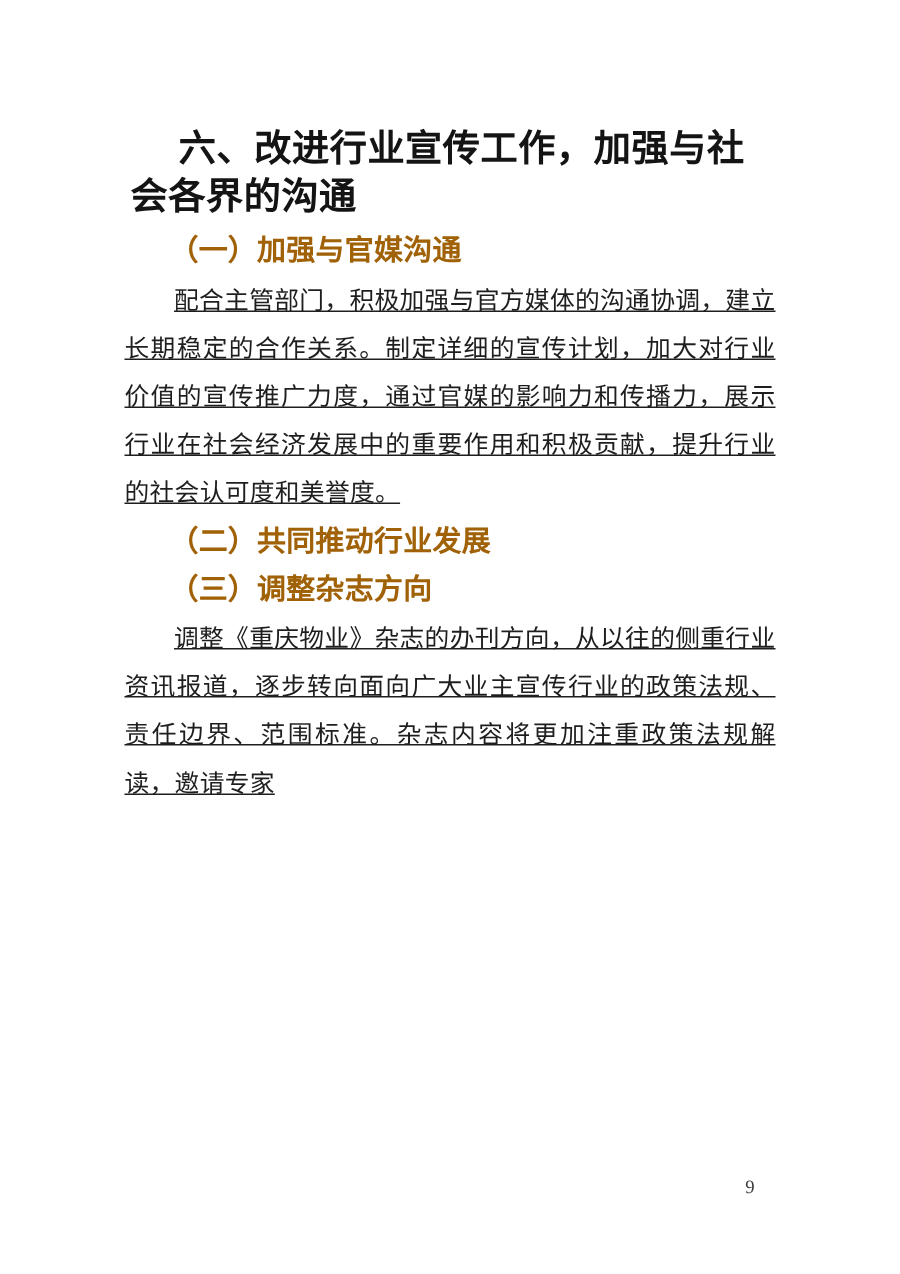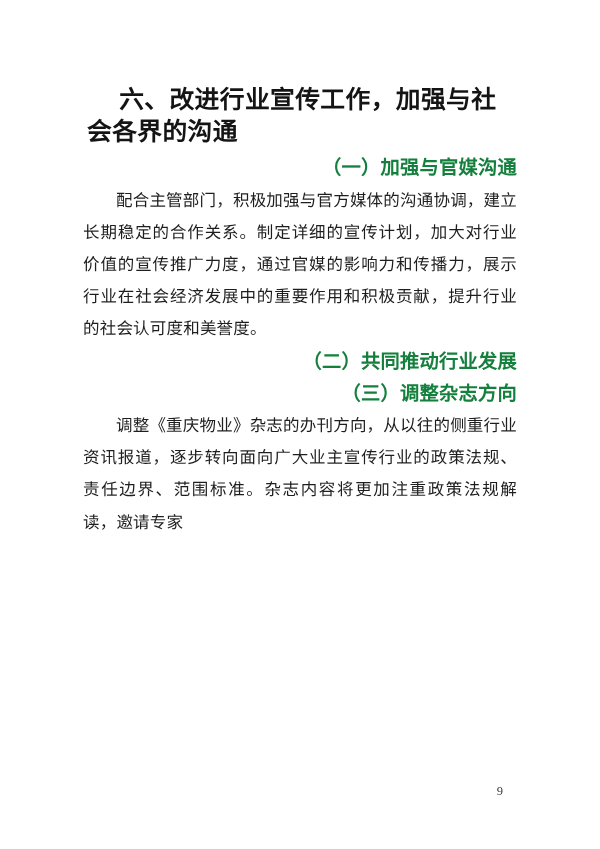--- a/index.html
+++ b/index.html
@@ -28,39 +28,40 @@
     line-height: 32.2px;
     color: #1e1e1e;
     text-align: justify;
     text-justify: inter-ideograph;
     letter-spacing: 0.2px;
     word-break: break-all;
   }
   .para {
     margin: 0;
     text-indent: 2em;
+    text-decoration: underline;
   }
   .para-continuation {
     margin: 0;
     text-indent: 0;
   }
   .heading-1 {
     margin: 4px;
     text-indent: 1.3em;
     font-family: "Liberation Sans", "DejaVu Sans", sans-serif;
     font-weight: bold;
     color: #141414;
     letter-spacing: 0.4px;
     text-align: left;
   }
   .heading-2 {
     margin: 0;
     text-indent: 1.55em;
-    color: #15803d;
-    text-align: right;
+    color: #a16207;
+    text-align: left;
   }
   .page-number {
     position: absolute;
     top: 784px;
     right: 97px;
     font-size: 12.5px;
     line-height: 15px;
     color: #3a3a3a;
     font-family: "Liberation Serif", "DejaVu Serif", serif;
   }

